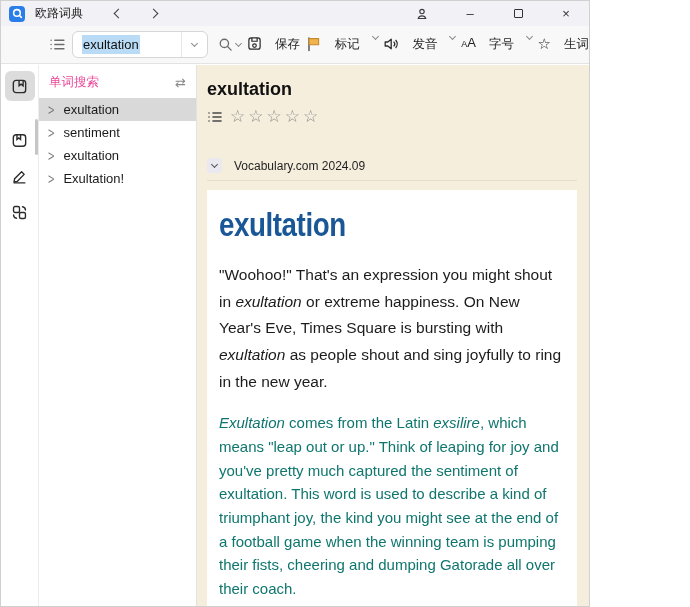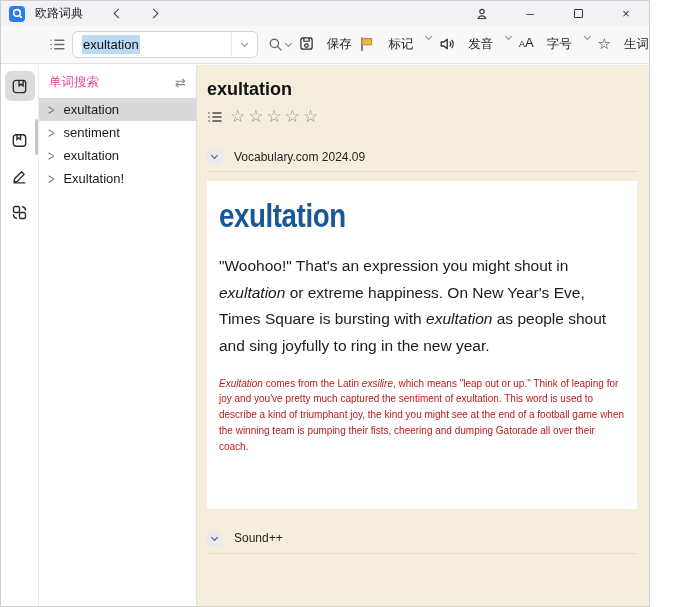--- a/index.html
+++ b/index.html
@@ -1,18 +1,18 @@
 <!DOCTYPE html>
 <html><head>
 <meta charset="utf-8">
 <style>
   * { margin:0; padding:0; box-sizing:border-box; }
   html,body { background:#fff; }
   body { font-family:"Liberation Sans","DejaVu Sans",sans-serif; }
-  #app { position:relative; width:650px; height:607px; overflow:hidden; background:#fff; border:1px solid #d0d0d0; }
+  #app { position:relative; width:590px; height:607px; overflow:hidden; background:#fff; border:1px solid #d0d0d0; }
 
   
   .titlebar { position:absolute; top:0; left:0; right:0; height:25px; background:#f2f1f6;
               display:flex; align-items:center; padding:0 8px; }
   .app-logo { width:16px; height:16px; border-radius:4px; background:#2b7de9; display:flex;
               align-items:center; justify-content:center; flex:0 0 auto; }
   .app-title { font-size:12px; color:#1f1f1f; margin-left:10px; }
   .nav-chev { display:inline-block; width:7px; height:7px; border-right:1.4px solid #3c3c3c;
               border-bottom:1.4px solid #3c3c3c; }
   .nav-back { transform:rotate(135deg); margin-left:32px; }
@@ -58,31 +58,31 @@
   .wp-swap { margin-left:auto; color:#8a8a8a; font-size:13px; line-height:1; }
   .wp-item { height:23px; display:flex; align-items:center; padding-left:9px; font-size:13px; color:#1a1a1a; gap:9px; }
   .wp-item.sel { background:#d9d9d9; }
   .wp-chev { color:#777; font-size:11px; transform:scaleY(1.25); display:inline-block; }
 
   .main { flex:1; background:#f5eedd; padding:0 12px 0 10px; overflow:hidden; }
   .headword { margin-top:14px; font-size:18px; font-weight:700; color:#111; }
   .rating-row { margin-top:8px; display:flex; align-items:center; gap:7px; }
   .stars { display:flex; gap:3px; }
   .star { font-size:17px; color:#8f8f8f; line-height:1; }
-  .section-row { margin-top:24px; display:flex; align-items:center; gap:12px; }
+  .section-row { margin-top:33px; display:flex; align-items:center; gap:12px; }
   .chev-box { width:15px; height:15px; border-radius:3px; background:#e9e9ef; display:flex; align-items:center; justify-content:center; }
   .chev-box .chev-down-sm { border-color:#555; }
   .section-title { font-size:12px; color:#1f1f1f; }
   .beige-hr { border:none; border-top:1px solid #e4ddc9; margin-top:7px; }
 
   .card { margin-top:9px; background:#fff; padding:16px 12px 54px 12px; }
   .card-logo { font-size:33px; font-weight:800; color:#1a5796; letter-spacing:-0.5px;
                display:inline-block; transform:scaleX(0.84); transform-origin:left center; }
   .card-p1 { margin-top:18px; font-size:15.5px; color:#1c1c1c; line-height:1.72; }
-  .card-p2 { margin-top:16px; font-size:10px; color:#b91c1c; line-height:1.58; }
+  .card-p2 { margin-top:16px; font-size:15px; color:#0f766e; line-height:1.58; }
   .card-p1 em, .card-p2 em { font-style:italic; }
 
   .sound-row { margin-top:22px; }
   svg { display:block; }
 </style>
 </head>
 <body>
 
 <div id="app">
 

